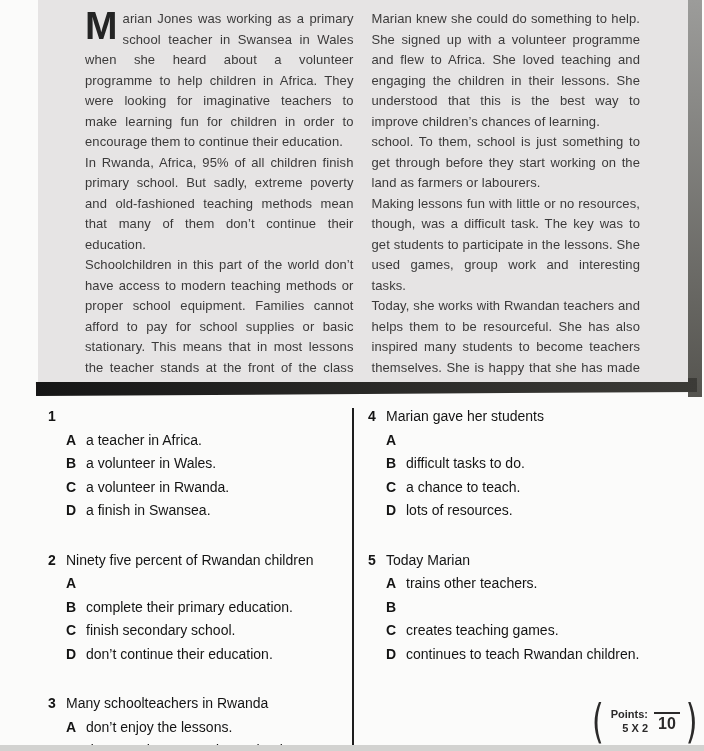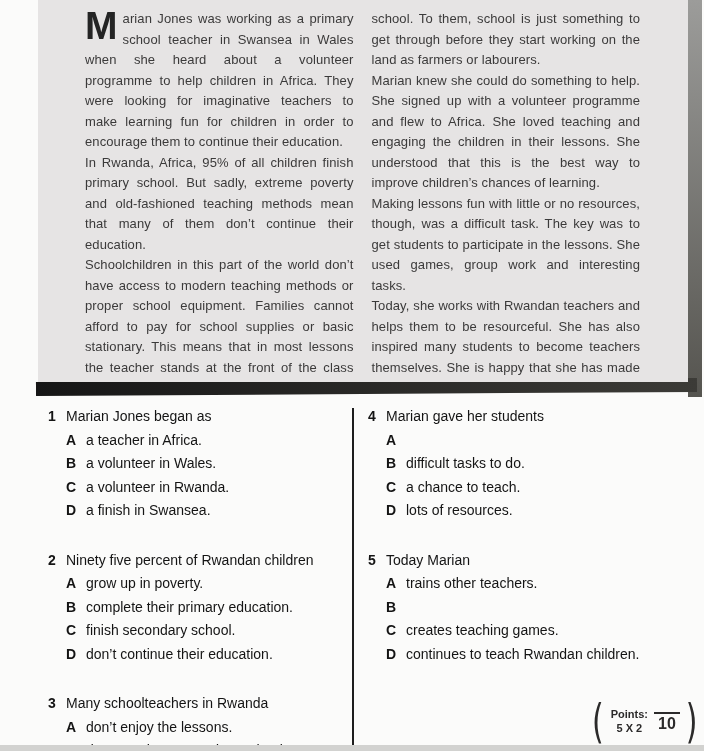--- a/index.html
+++ b/index.html
@@ -62,21 +62,21 @@
   .points-badge {
     position: absolute; left: 592px; top: 700px;
     display: flex; align-items: center;
     color: #2b2a2a;
   }
   .points-paren {
     font-family: "DejaVu Sans", sans-serif;
     font-size: 30px; font-weight: normal;
     transform: scaleY(1.55); line-height: 42px;
   }
-  .points-mid { margin: 0 6px 0 7px; text-align: center; }
+  .points-mid { margin: 0 6px 0 7px; text-align: right; }
   .points-mid div { font-size: 11px; font-weight: bold; line-height: 14px; white-space: nowrap; }
   .points-total {
     font-size: 16px; font-weight: bold;
     border-top: 2px solid #2b2a2a;
     padding: 1px 4px 0 4px;
     margin-right: 6px; margin-top: 3px;
   }
   .bottom-strip {
     position: absolute; left: 0; bottom: 0; width: 704px; height: 6px;
     background: #d2d2d0;
@@ -89,37 +89,36 @@
 <div class="scan-bottom-shadow"></div>
 
 <div class="paper">
   <div class="paper-cols">
     <div class="pcol">
       <p><span class="dropcap">M</span><span>arian Jones was working as a primary school teacher in Swansea in Wales when she heard about a volunteer programme to help children in Africa. They were looking for imaginative teachers to make learning fun for children in order to encourage them to continue their education.</span></p>
       <p>In Rwanda, Africa, 95% of all children finish primary school. But sadly, extreme poverty and old-fashioned teaching methods mean that many of them don’t continue their education.</p>
       <p>Schoolchildren in this part of the world don’t have access to modern teaching methods or proper school equipment. Families cannot afford to pay for school supplies or basic stationary. This means that in most lessons the teacher stands at the front of the class and talks and the children sit at their desks and listen. This is why a lot of schoolchildren don’t enjoy their lessons and don’t want to go to secondary</p>
     </div>
     <div class="pcol">
+      <p>Marian knew she could do something to help. She signed up with a volunteer programme and flew to Africa. She loved teaching and engaging the children in their lessons. She understood that this is the best way to improve children’s chances of learning.</p>
       <p>school. To them, school is just something to get through before they start working on the land as farmers or labourers.</p>
-      <p>Marian knew she could do something to help. She signed up with a volunteer programme and flew to Africa. She loved teaching and engaging the children in their lessons. She understood that this is the best way to improve children’s chances of learning.</p>
       <p>Making lessons fun with little or no resources, though, was a difficult task. The key was to get students to participate in the lessons. She used games, group work and interesting tasks.</p>
       <p>Today, she works with Rwandan teachers and helps them to be resourceful. She has also inspired many students to become teachers themselves. She is happy that she has made a difference in these children’s lives and given them the desire to reach their full potential.</p>
     </div>
   </div>
 </div>
 
 <div class="questions">
   <div class="q-divider"></div>
 
   <div class="q-col-left">
 
     <div class="q-block">
       <div class="q-head">
         <span class="q-num">1</span>
-        <span>Marian Jones began as</span>
       </div>
       <div class="q-opt">
           <span class="q-letter">A</span>
           <span>a teacher in Africa.</span>
         </div>
       <div class="q-opt">
           <span class="q-letter">B</span>
           <span>a volunteer in Wales.</span>
         </div>
       <div class="q-opt">
@@ -132,21 +131,20 @@
         </div>
     </div>
 
     <div class="q-block">
       <div class="q-head">
         <span class="q-num">2</span>
         <span>Ninety five percent of Rwandan children</span>
       </div>
       <div class="q-opt">
           <span class="q-letter">A</span>
-          <span>grow up in poverty.</span>
         </div>
       <div class="q-opt">
           <span class="q-letter">B</span>
           <span>complete their primary education.</span>
         </div>
       <div class="q-opt">
           <span class="q-letter">C</span>
           <span>finish secondary school.</span>
         </div>
       <div class="q-opt">

